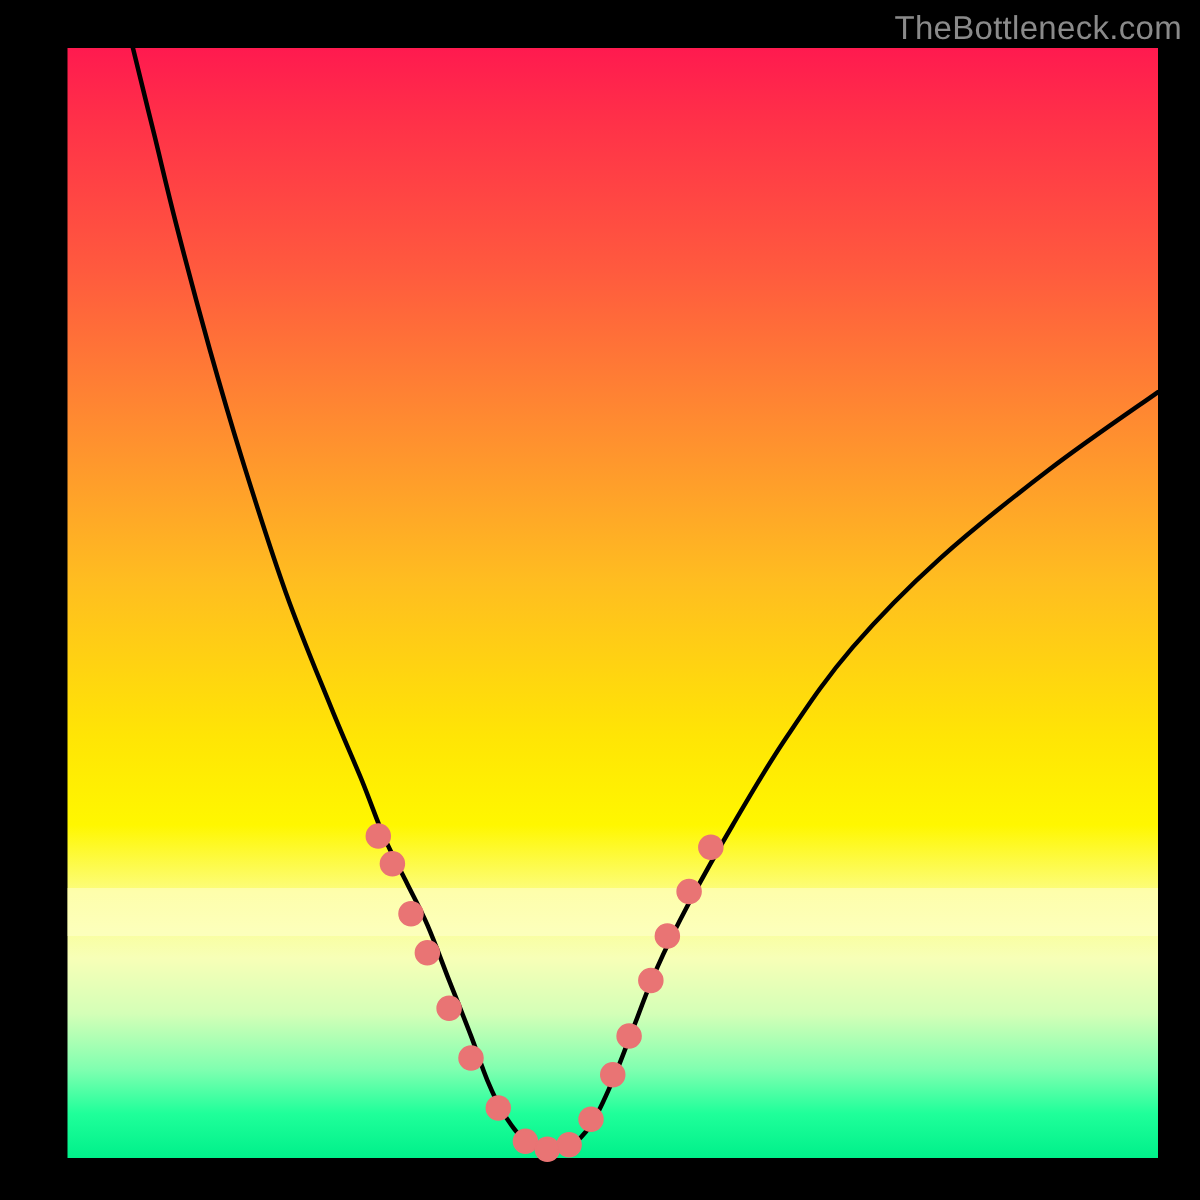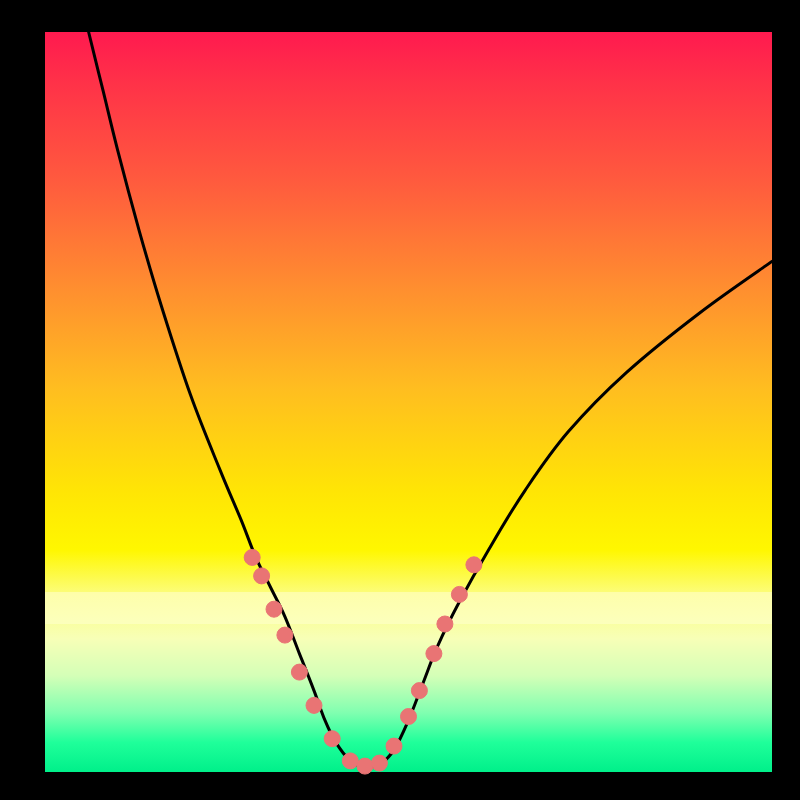--- a/index.html
+++ b/index.html
@@ -96,13 +96,14 @@
           <circle cx="349.0" cy="714.1" r="8" fill="#e97474" stroke="#e97474"></circle>
           <circle cx="363.5" cy="684.5" r="8" fill="#e97474" stroke="#e97474"></circle>
           <circle cx="374.4" cy="658.6" r="8" fill="#e97474" stroke="#e97474"></circle>
           <circle cx="388.9" cy="621.6" r="8" fill="#e97474" stroke="#e97474"></circle>
           <circle cx="399.9" cy="592.0" r="8" fill="#e97474" stroke="#e97474"></circle>
           <circle cx="414.4" cy="562.4" r="8" fill="#e97474" stroke="#e97474"></circle>
           <circle cx="428.9" cy="532.8" r="8" fill="#e97474" stroke="#e97474"></circle>
         </g>
     </svg>
   </div>
+  <div class="watermark">TheBottleneck.com</div>
 </div>
 
 </body></html>

